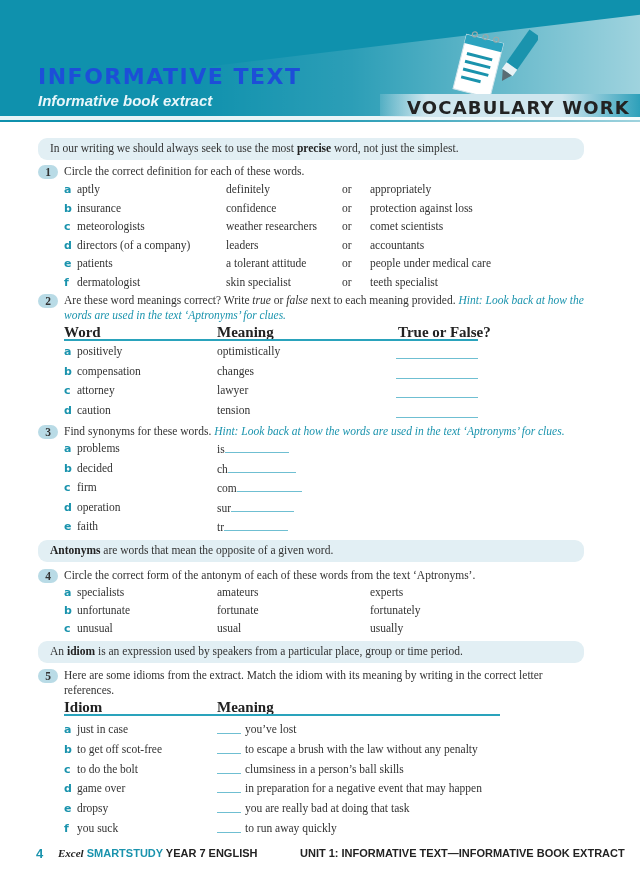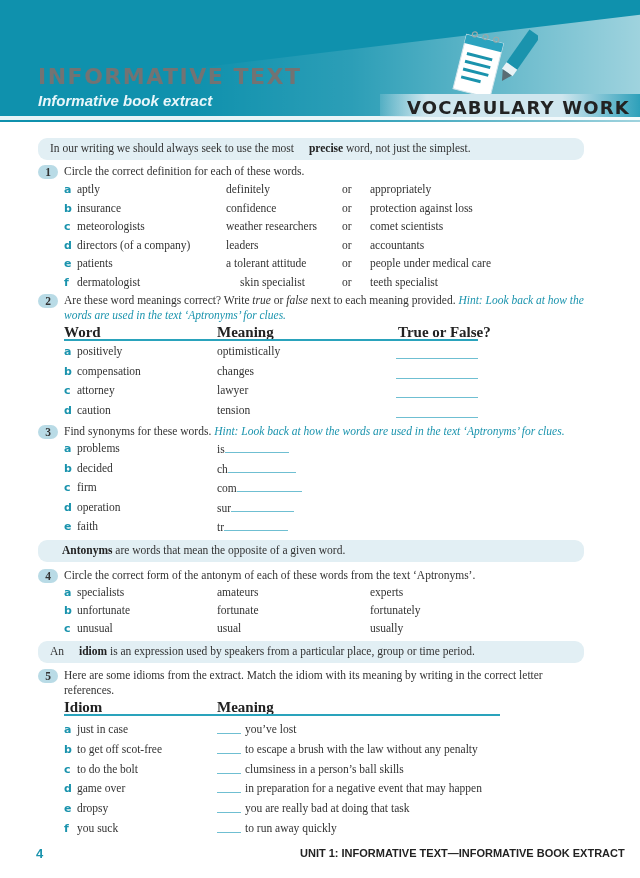--- a/index.html
+++ b/index.html
@@ -1,27 +1,27 @@
 <!DOCTYPE html>
 <html><head>
 <meta charset="utf-8">
 <style>
   * { box-sizing: border-box; margin: 0; padding: 0; }
   body { width: 640px; height: 878px; background: #ffffff; font-family: "Liberation Serif", "DejaVu Serif", serif; color: #3a3a3a; position: relative; overflow: hidden; }
   .header { position: absolute; left: 0; top: 0; width: 640px; height: 122px; background: #0f91ad; overflow: hidden; }
   .header .wedge { position: absolute; left: 0; top: 0; width: 640px; height: 122px; background: linear-gradient(90deg, rgba(255,255,255,0) 30%, rgba(255,255,255,0.12) 55%, rgba(255,255,255,0.6) 100%); clip-path: polygon(0 100%, 0 75%, 100% 12%, 100% 100%); }
   .header .bottom-line { position: absolute; left: 0; top: 116px; width: 640px; height: 4px; background: #ffffff; opacity: 0.9; }
-  .title { position: absolute; left: 38px; top: 64px; font-family: "DejaVu Sans", "Liberation Sans", sans-serif; font-weight: bold; font-size: 22px; letter-spacing: 1.5px; color: #737373; }
+  .title { position: absolute; left: 38px; top: 64px; font-family: "DejaVu Sans", "Liberation Sans", sans-serif; font-weight: bold; font-size: 22px; letter-spacing: 1.5px; color: #1d4ed8; }
   .subtitle { position: absolute; left: 38px; top: 92px; font-family: "Liberation Sans", "DejaVu Sans", sans-serif; font-style: italic; font-weight: bold; font-size: 15px; color: #e8f6fa; }
   .vocab { position: absolute; left: 380px; top: 94px; width: 260px; height: 23px; background: linear-gradient(90deg, rgba(190,220,230,0.2) 0%, #cfe6ee 18%, #cfe6ee 70%, #2ea0ba 100%); }
   .vocab span { position: absolute; left: 27px; top: 3px; font-family: "DejaVu Sans", "Liberation Sans", sans-serif; font-weight: bold; font-size: 18px; letter-spacing: 1.2px; color: #222; }
   .notepad-icon { position: absolute; left: 448px; top: 28px; width: 90px; height: 66px; }
 
   .info-box { position: absolute; left: 38px; width: 546px; height: 22px; background: #e2eff4; border-radius: 9px; font-size: 11.5px; padding: 4px 0 0 12px; color: #333; }
-  .info-box b { color: #222; margin-left: 12px; }
+  .info-box b { color: #222; }
 
   .q-num { position: absolute; left: 38px; width: 20px; height: 14px; background: #b9dbe6; border-radius: 7px; font-size: 11.5px; font-weight: bold; text-align: center; line-height: 14px; color: #333; }
   .q-text { position: absolute; left: 64px; font-size: 11.5px; color: #333; line-height: 15px; width: 530px; }
   .hint { color: #1a93ad; font-style: italic; }
   .row { position: absolute; left: 64px; width: 540px; height: 15px; font-size: 11.5px; color: #333; }
   .row .lt { position: absolute; left: 0; font-family: "DejaVu Sans", "Liberation Sans", sans-serif; font-weight: bold; color: #1a93ad; font-size: 11px; }
   .row .c1 { position: absolute; left: 13px; }
   .th { position: absolute; font-size: 15px; font-weight: bold; color: #222; }
   .rule { position: absolute; height: 2px; background: #2aa3bc; }
   .blank { position: absolute; height: 1px; background: #6fbfd2; }
@@ -102,21 +102,21 @@
     <div class="row" style="top:257px">
       <span class="lt">e</span>
       <span class="c1">patients</span>
       <span style="position:absolute;left:162px">a tolerant attitude</span>
       <span style="position:absolute;left:278px">or</span>
       <span style="position:absolute;left:306px">people under medical care</span>
     </div>
     <div class="row" style="top:275.5px">
       <span class="lt">f</span>
       <span class="c1">dermatologist</span>
-      <span style="position:absolute;left:176px">skin specialist</span>
+      <span style="position:absolute;left:162px">skin specialist</span>
       <span style="position:absolute;left:278px">or</span>
       <span style="position:absolute;left:306px">teeth specialist</span>
     </div>
   </div>
 
 <div class="q-num" style="top:294px">2</div>
 <div class="q-text" style="top:293px"><span>Are these word meanings correct? Write </span><i>true</i><span> or </span><i>false</i><span> next to each meaning provided. </span><span class="hint">Hint: Look back at how the words are used in the text ‘Aptronyms’ for clues.</span></div>
 <div class="th" style="left:64px;top:324px">Word</div>
 <div class="th" style="left:217px;top:324px">Meaning</div>
 <div class="th" style="left:398px;top:324px">True or False?</div>
@@ -248,14 +248,15 @@
     <div class="row" style="top:822px">
       <span class="lt">f</span>
       <span class="c1">you suck</span>
       <span class="inline-blank" style="position:absolute;left:153px;top:0;width:24px"></span>
       <span style="position:absolute;left:181px">to run away quickly</span>
     </div>
   </div>
 
 <div class="footer">
   <span class="pg">4</span>
+  <span class="brand"><i>Excel</i> <span class="smart">SMARTSTUDY</span> <span>YEAR 7 ENGLISH</span></span>
   <span class="unit">UNIT 1: INFORMATIVE TEXT—INFORMATIVE BOOK EXTRACT</span>
 </div>
 
 </body></html>

